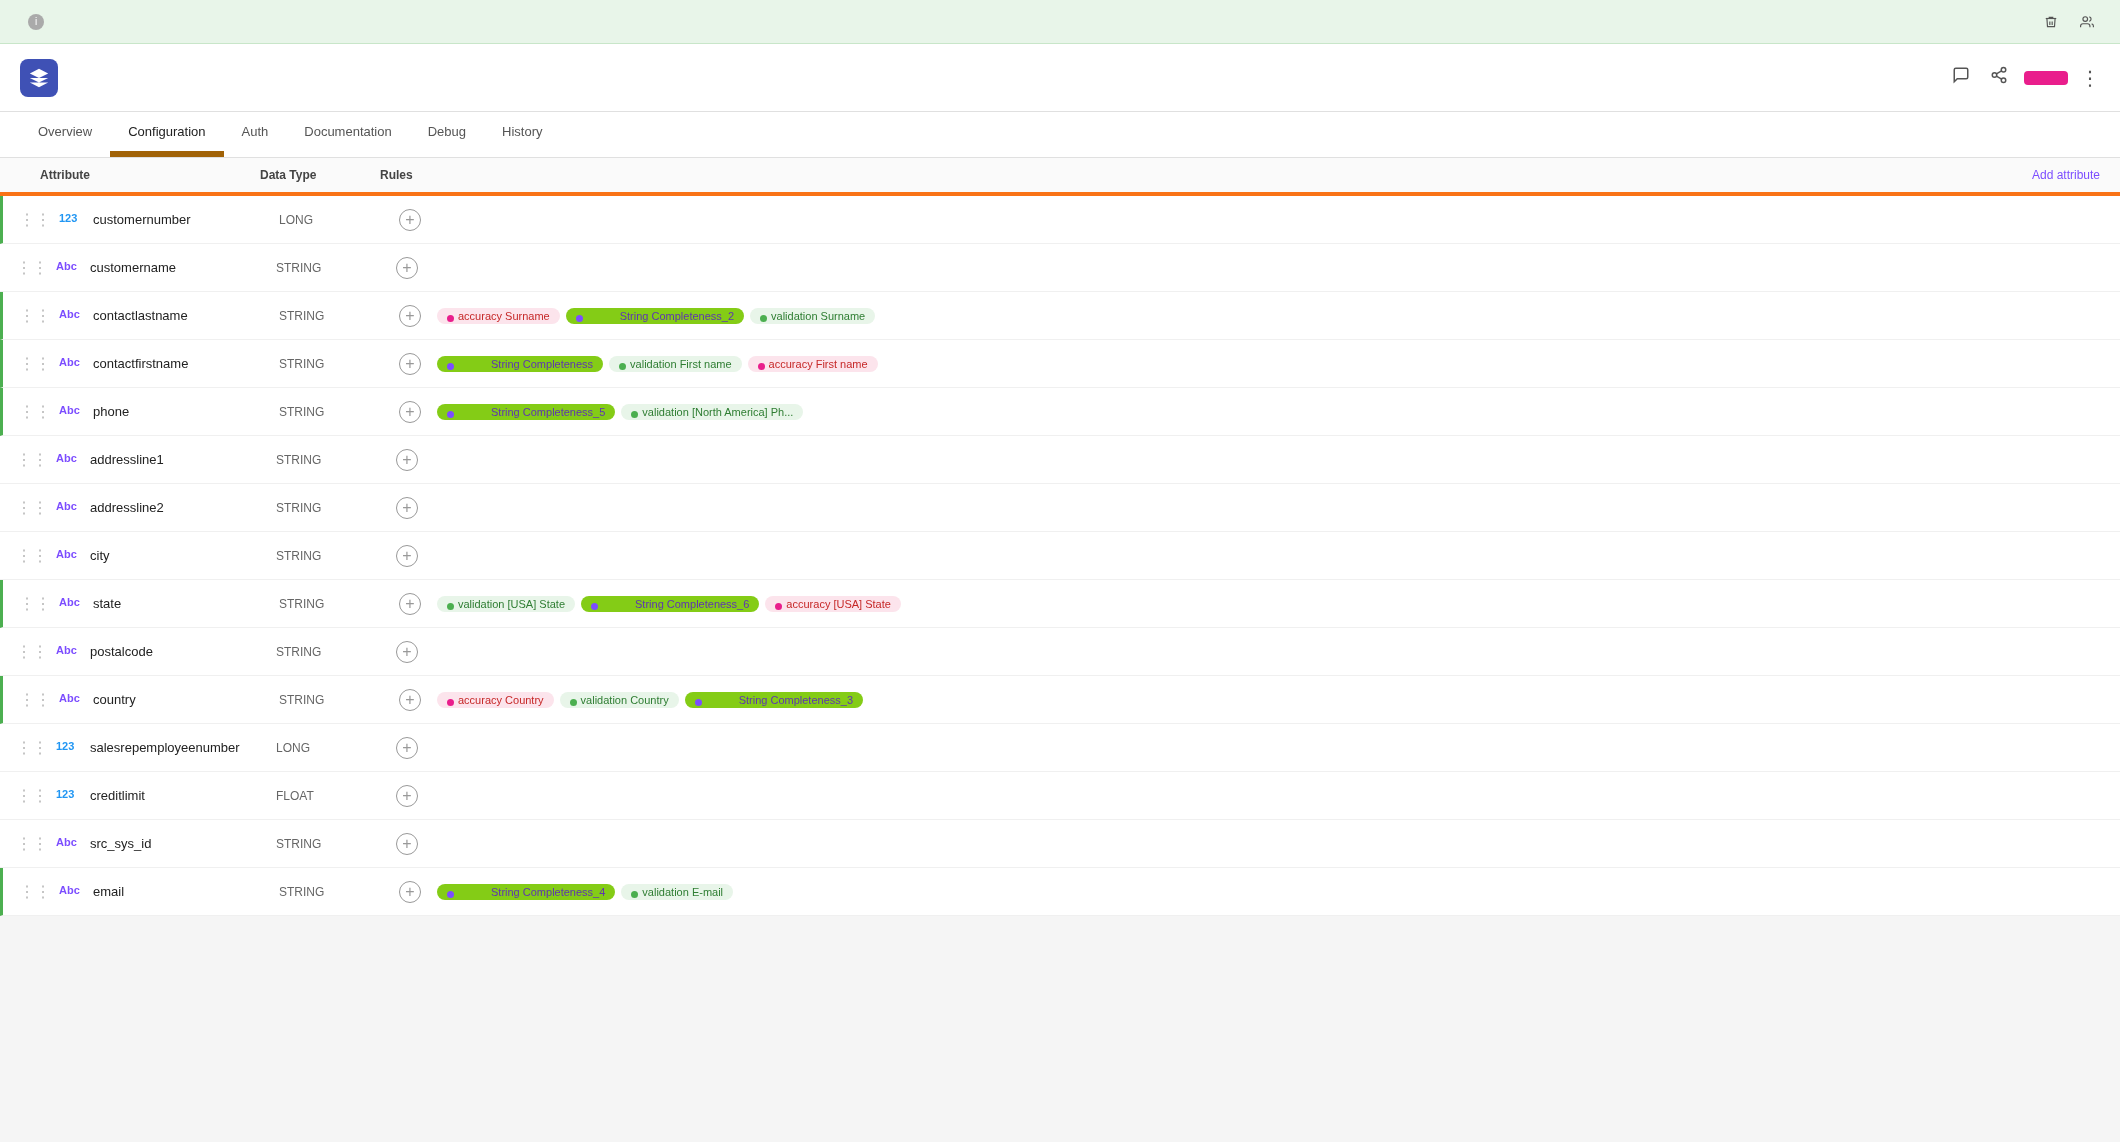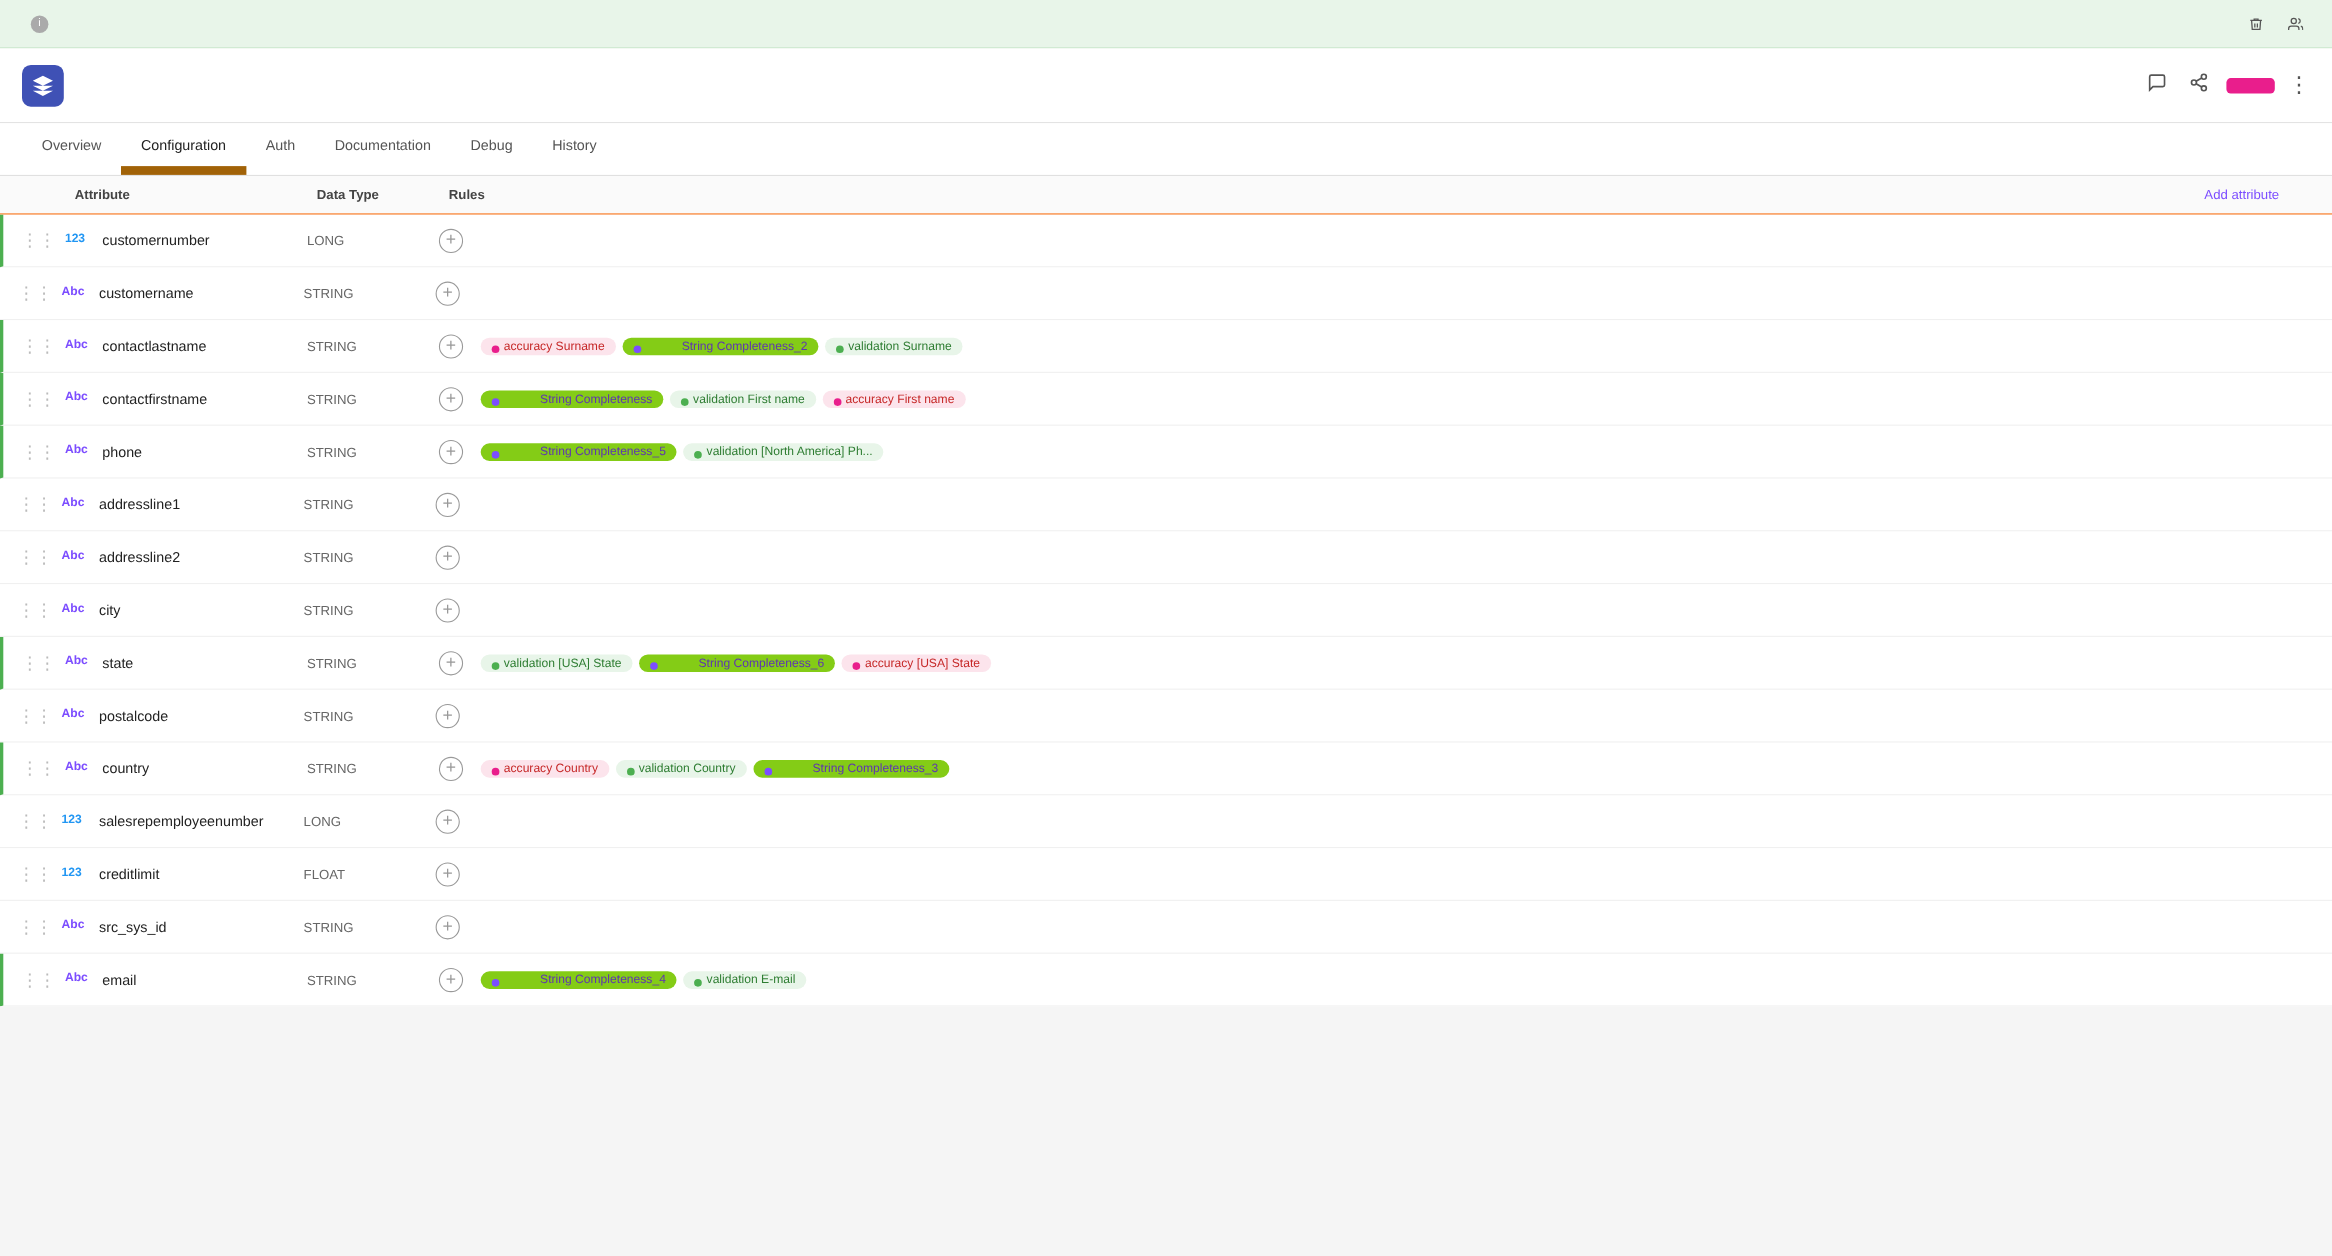--- a/index.html
+++ b/index.html
@@ -57,31 +57,31 @@
       background: #fff;
       border-bottom: 1px solid #e0e0e0;
       display: flex;
       padding: 0 20px;
       gap: 0;
     }
     .tab-item {
       padding: 12px 18px; font-size: 13px; color: #555; cursor: pointer; border-bottom: 2px solid transparent;
       white-space: nowrap;
     }
-    .tab-item.active { color: #222; border-bottom: 8px solid #a16207; font-weight: 500; }
+    .tab-item.active { color: #222; border-bottom: 6px solid #a16207; font-weight: 500; }
 
     
     .main-content { background: #fff; margin: 0; }
 
     
     .table-header {
       display: grid;
       grid-template-columns: 40px 220px 120px 1fr 140px;
-      padding: 10px 28px;
-      border-bottom: 1px solid #f97316;
+      padding: 10px 0;
+      border-bottom: 4px solid #f97316;
       background: #fafafa;
       font-weight: 600;
       font-size: 12px;
       color: #444;
     }
 
     
     .table-row {
       display: grid;
       grid-template-columns: 40px 220px 120px 1fr;

